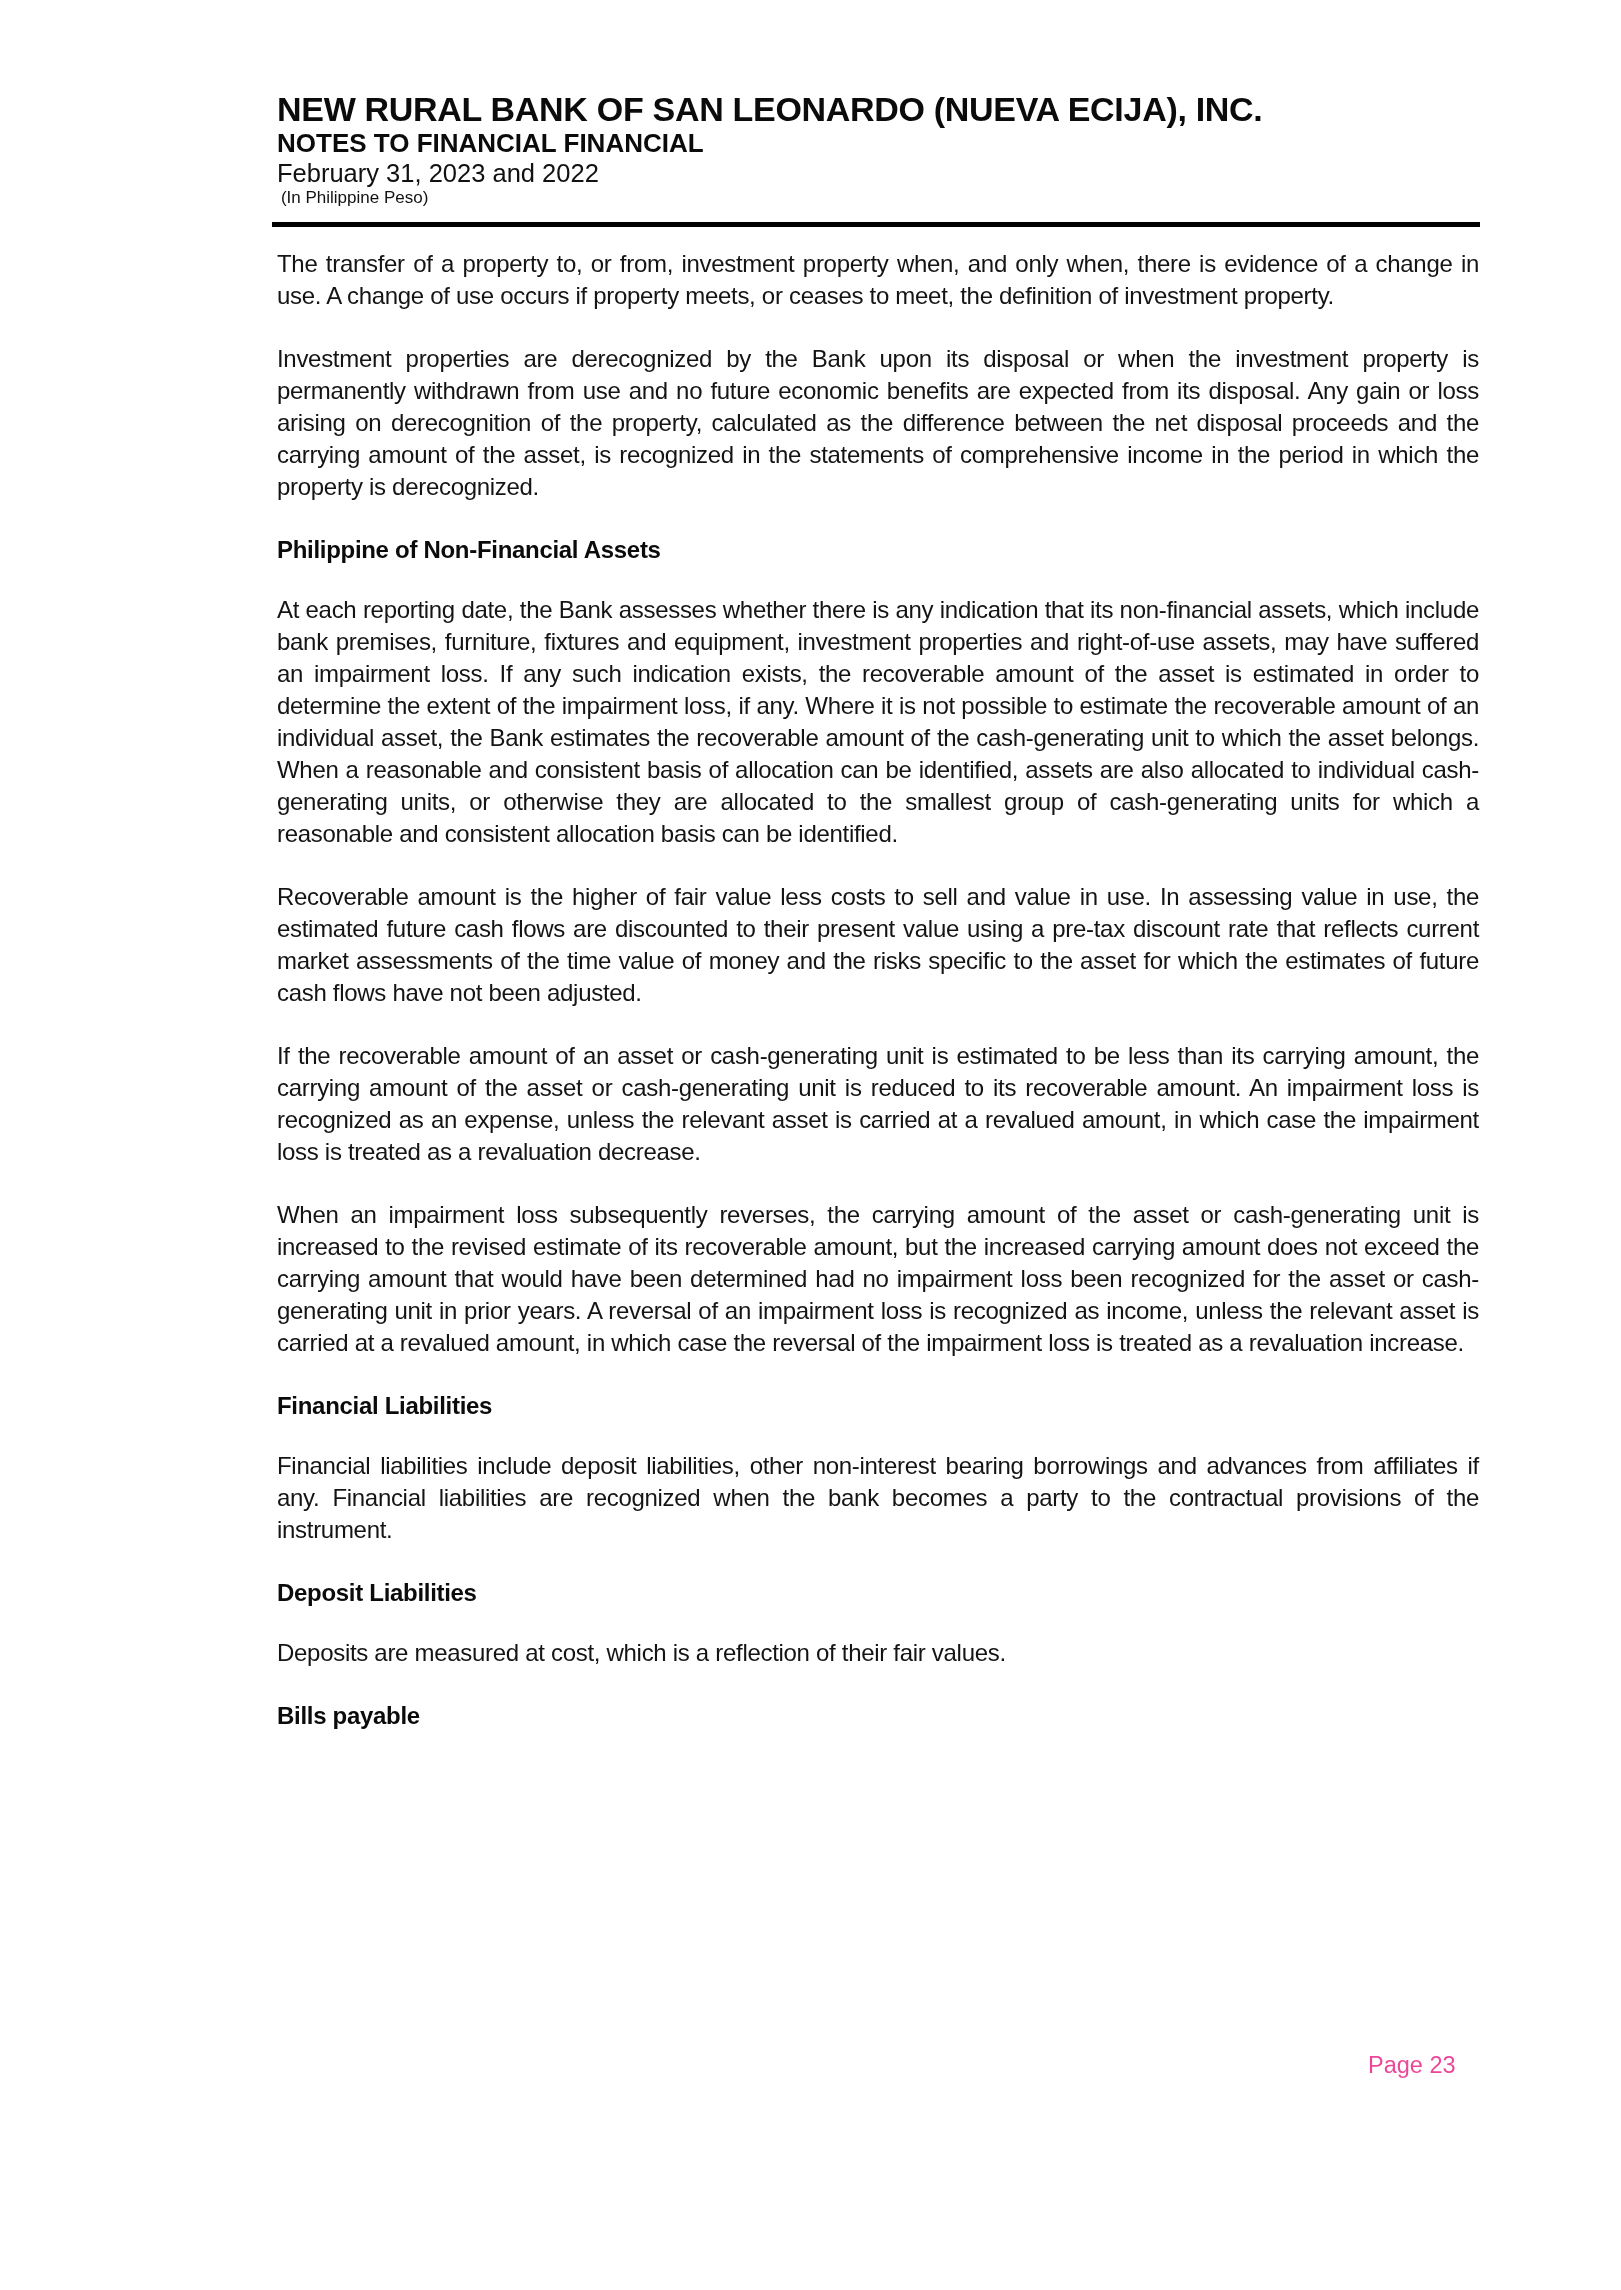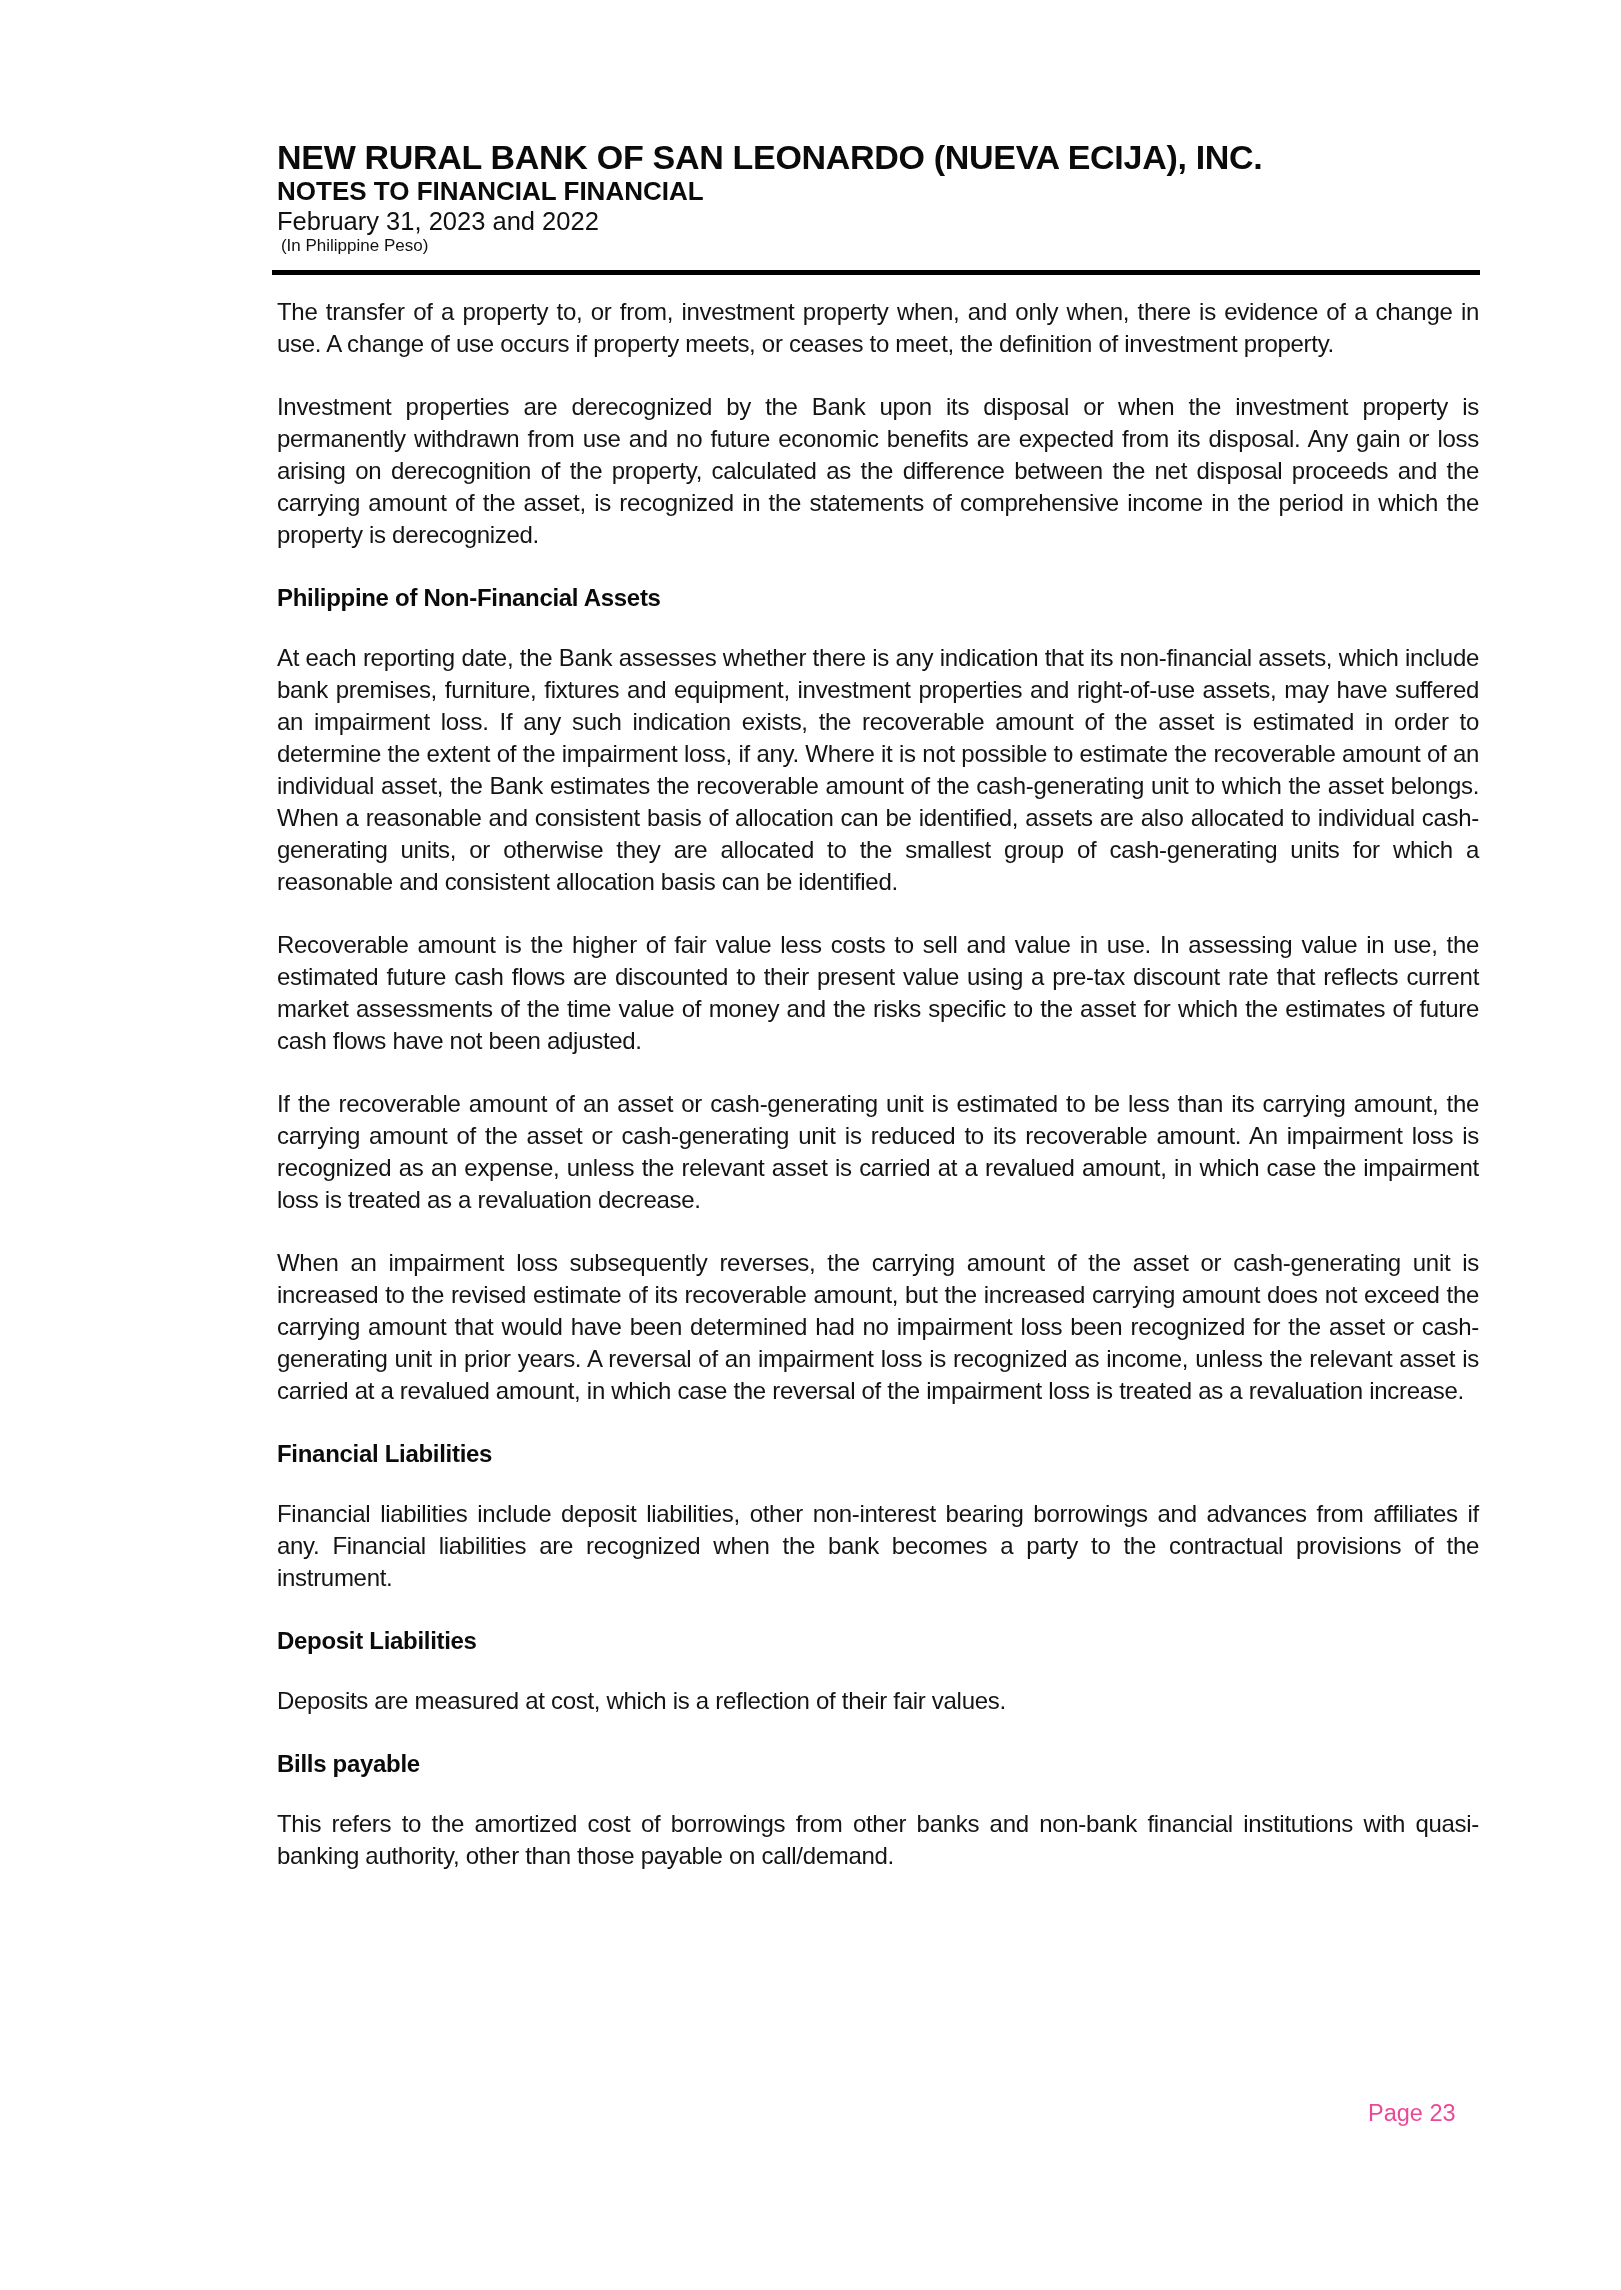--- a/index.html
+++ b/index.html
@@ -13,21 +13,20 @@
       position: relative;
       overflow: hidden;
       font-family: "Liberation Sans", sans-serif;
       color: #111111;
     }
     .page {
       position: absolute;
       left: 0; top: 0;
       width: 1621px;
       height: 2011px;
-      margin-top: 48px;
     }
     .header {
       position: absolute;
       left: 277px;
       top: 90px;
       width: 1206px;
     }
     .company {
       font-size: 34px;
       font-weight: bold;
@@ -128,21 +127,20 @@
       <p class="para">Financial liabilities include deposit liabilities, other non-interest bearing borrowings and advances from affiliates if any. Financial liabilities are recognized when the bank becomes a party to the contractual provisions of the instrument.</p>
     </div>
 
     <div>
       <p class="heading">Deposit Liabilities</p>
       <p class="para">Deposits are measured at cost, which is a reflection of their fair values.</p>
     </div>
 
     <div>
       <p class="heading">Bills payable</p>
-      <p class="para">This refers to the amortized cost of borrowings from other banks and non-bank financial institutions with quasi-banking authority, other than those payable on call/demand.</p>
     </div>
 
   </div>
 
   <div class="page-number">Page 23</div>
 
 </div>
 
 
 </body></html>

